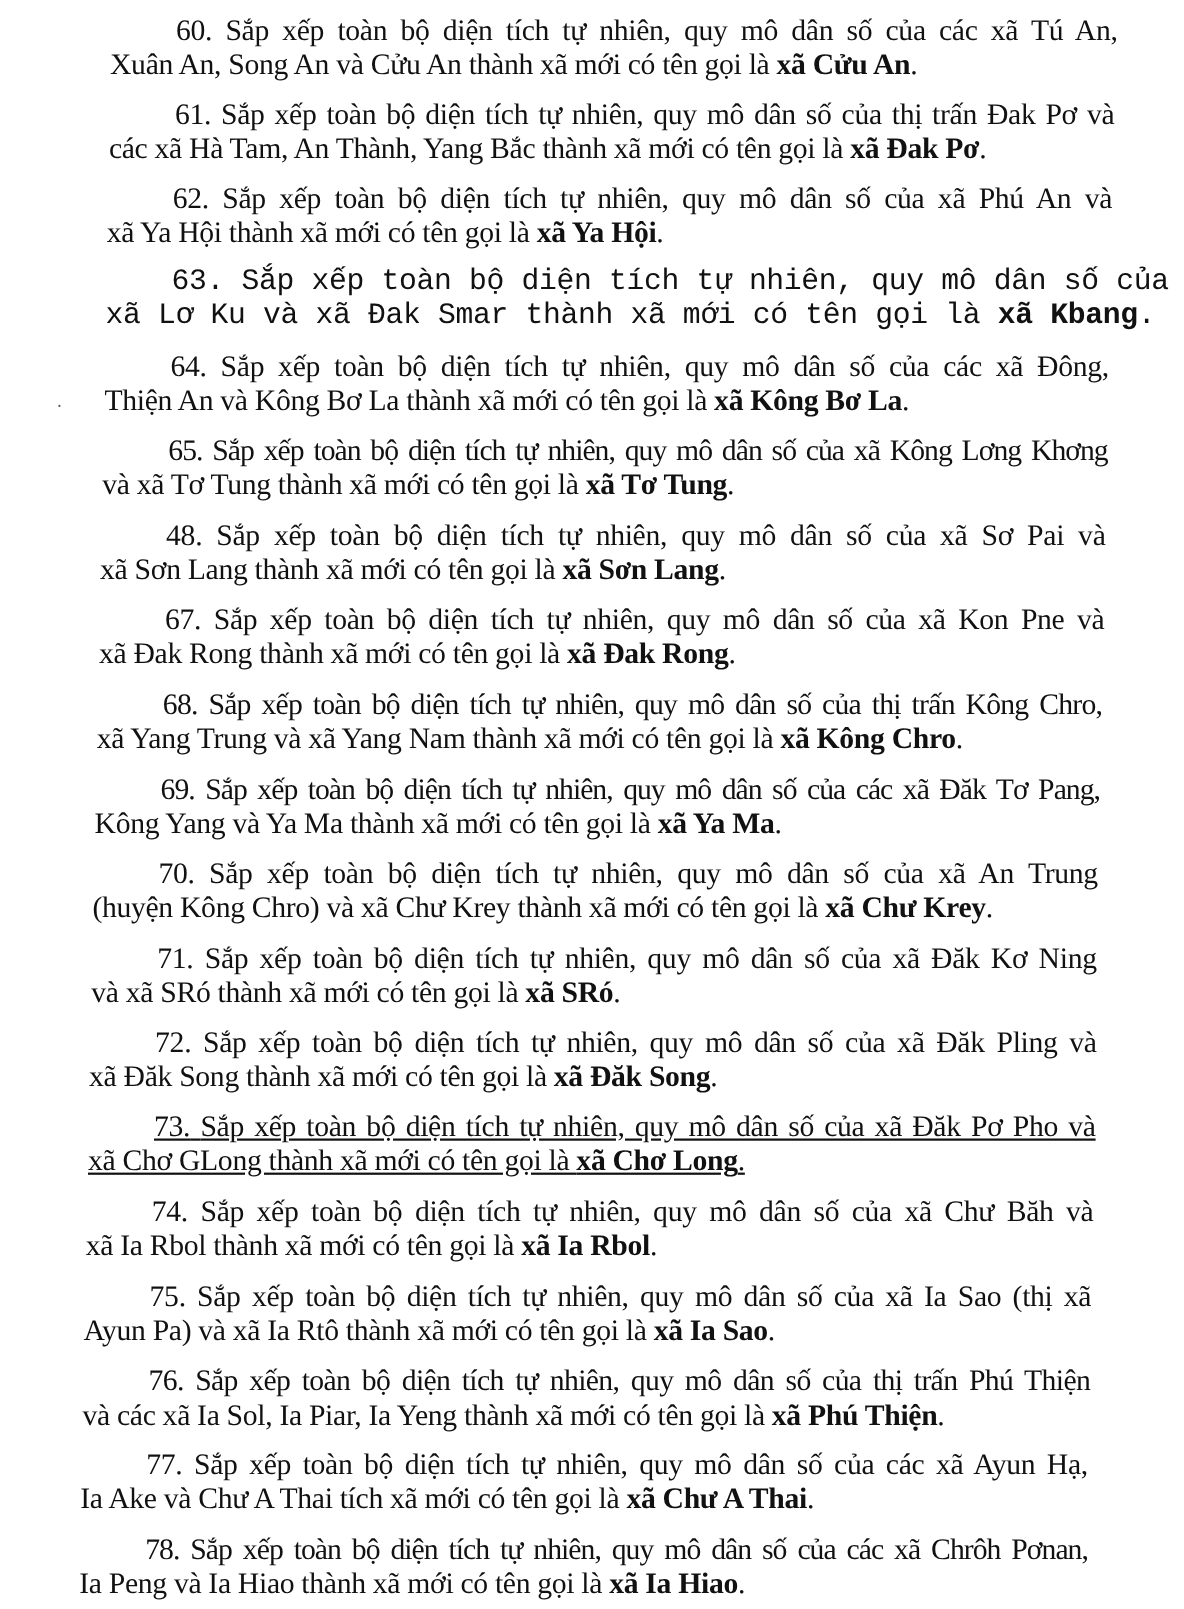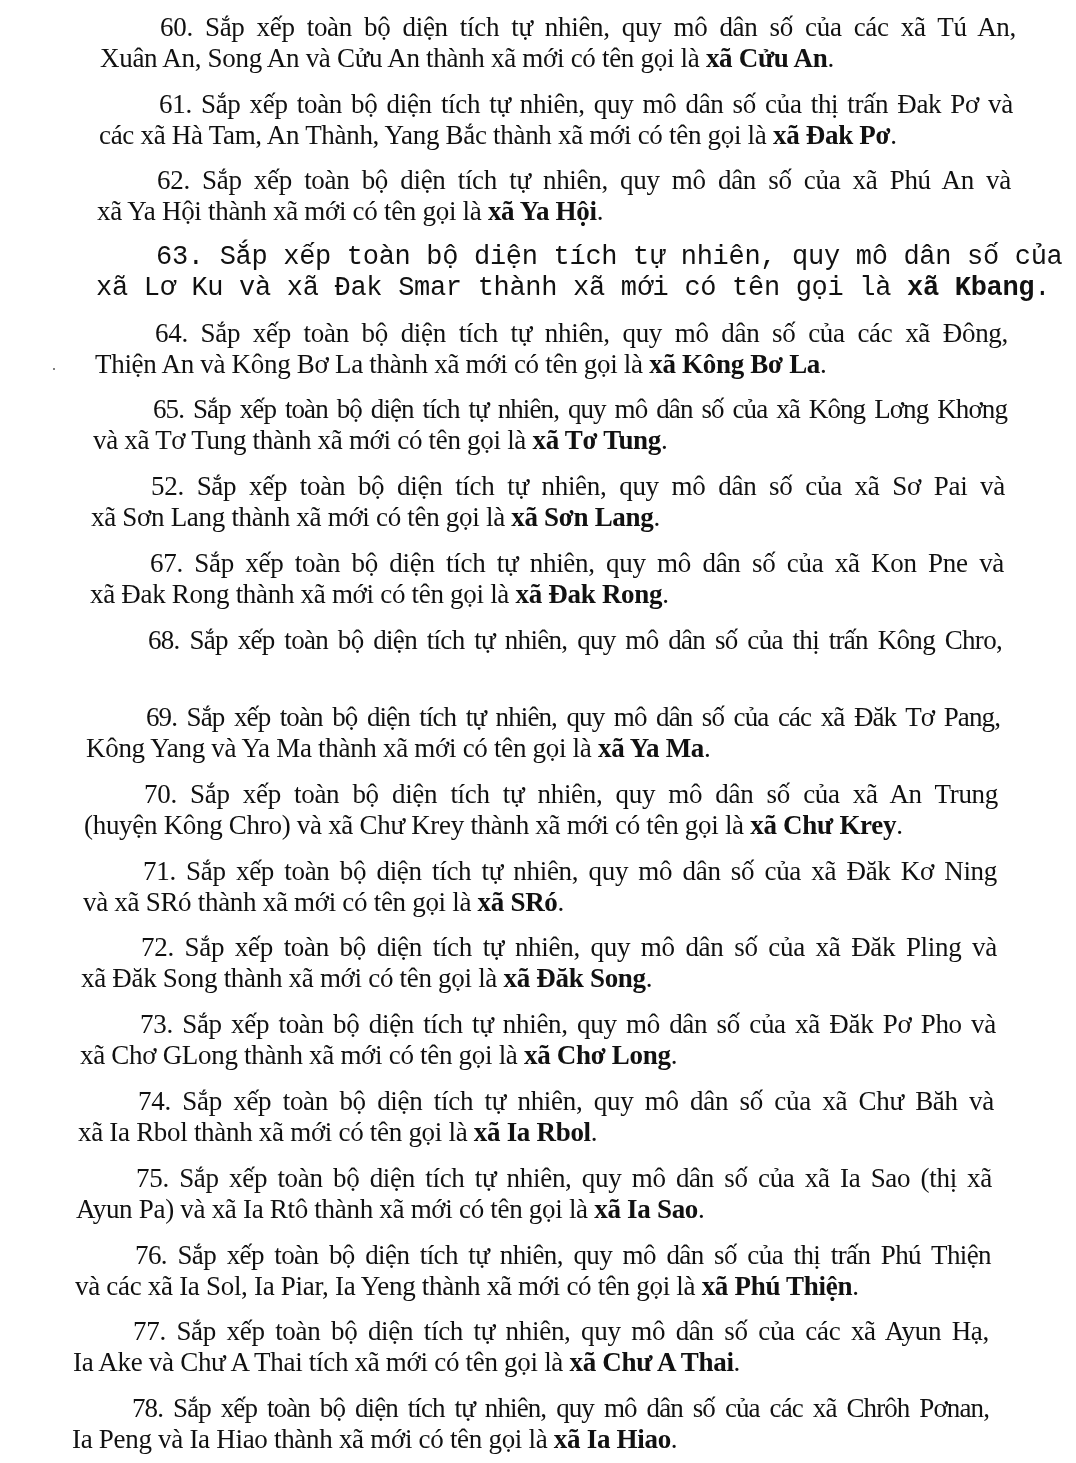--- a/index.html
+++ b/index.html
@@ -83,31 +83,32 @@
     <span class="line indent"><span>64.</span> <span>Sắp xếp toàn bộ diện tích tự nhiên, quy mô dân số của các xã Đông,</span></span>
     <span class="line last"><span>Thiện An và Kông Bơ La thành xã mới có tên gọi là </span><b>xã Kông Bơ La</b><span>.</span></span>
   </div>
 
   <div class="para" style="left:93px; top:394px; width:914px;">
     <span class="line indent" style="letter-spacing:-0.9px;"><span>65.</span> <span>Sắp xếp toàn bộ diện tích tự nhiên, quy mô dân số của xã Kông Lơng Khơng</span></span>
     <span class="line last"><span>và xã Tơ Tung thành xã mới có tên gọi là </span><b>xã Tơ Tung</b><span>.</span></span>
   </div>
 
   <div class="para" style="left:91px; top:471px; width:914px;">
-    <span class="line indent"><span>52.</span> <span>Sắp xếp toàn bộ diện tích tự nhiên, quy mô dân số của xã Sơ Pai và</span></span>
+    <span class="line indent"><span>48.</span> <span>Sắp xếp toàn bộ diện tích tự nhiên, quy mô dân số của xã Sơ Pai và</span></span>
     <span class="line last"><span>xã Sơn Lang thành xã mới có tên gọi là </span><b>xã Sơn Lang</b><span>.</span></span>
   </div>
 
   <div class="para" style="left:90px; top:548px; width:914px;">
     <span class="line indent"><span>67.</span> <span>Sắp xếp toàn bộ diện tích tự nhiên, quy mô dân số của xã Kon Pne và</span></span>
     <span class="line last"><span>xã Đak Rong thành xã mới có tên gọi là </span><b>xã Đak Rong</b><span>.</span></span>
   </div>
 
   <div class="para" style="left:88px; top:625px; width:914px;">
     <span class="line indent" style="letter-spacing:-0.7px;"><span>68.</span> <span>Sắp xếp toàn bộ diện tích tự nhiên, quy mô dân số của thị trấn Kông Chro,</span></span>
+    <span class="line last"><span>xã Yang Trung và xã Yang Nam thành xã mới có tên gọi là </span><b>xã Kông Chro</b><span>.</span></span>
   </div>
 
   <div class="para" style="left:86px; top:702px; width:914px;">
     <span class="line indent" style="letter-spacing:-0.9px;"><span>69.</span> <span>Sắp xếp toàn bộ diện tích tự nhiên, quy mô dân số của các xã Đăk Tơ Pang,</span></span>
     <span class="line last"><span>Kông Yang và Ya Ma thành xã mới có tên gọi là </span><b>xã Ya Ma</b><span>.</span></span>
   </div>
 
   <div class="para" style="left:84px; top:779px; width:914px;">
     <span class="line indent"><span>70.</span> <span>Sắp xếp toàn bộ diện tích tự nhiên, quy mô dân số của xã An Trung</span></span>
     <span class="line last"><span>(huyện Kông Chro) và xã Chư Krey thành xã mới có tên gọi là </span><b>xã Chư Krey</b><span>.</span></span>
@@ -116,21 +117,21 @@
   <div class="para" style="left:83px; top:856px; width:914px;">
     <span class="line indent"><span>71.</span> <span>Sắp xếp toàn bộ diện tích tự nhiên, quy mô dân số của xã Đăk Kơ Ning</span></span>
     <span class="line last"><span>và xã SRó thành xã mới có tên gọi là </span><b>xã SRó</b><span>.</span></span>
   </div>
 
   <div class="para" style="left:81px; top:932px; width:916px;">
     <span class="line indent"><span>72.</span> <span>Sắp xếp toàn bộ diện tích tự nhiên, quy mô dân số của xã Đăk Pling và</span></span>
     <span class="line last"><span>xã Đăk Song thành xã mới có tên gọi là </span><b>xã Đăk Song</b><span>.</span></span>
   </div>
 
-  <div class="para" style="left:80px; top:1009px; width:916px;">
+  <div class="para" style="left:80px; top:1009px; width:916px;text-decoration:underline;">
     <span class="line indent"><span>73.</span> <span>Sắp xếp toàn bộ diện tích tự nhiên, quy mô dân số của xã Đăk Pơ Pho và</span></span>
     <span class="line last"><span>xã Chơ GLong thành xã mới có tên gọi là </span><b>xã Chơ Long</b><span>.</span></span>
   </div>
 
   <div class="para" style="left:78px; top:1086px; width:916px;">
     <span class="line indent"><span>74.</span> <span>Sắp xếp toàn bộ diện tích tự nhiên, quy mô dân số của xã Chư Băh và</span></span>
     <span class="line last"><span>xã Ia Rbol thành xã mới có tên gọi là </span><b>xã Ia Rbol</b><span>.</span></span>
   </div>
 
   <div class="para" style="left:76px; top:1163px; width:916px;">

